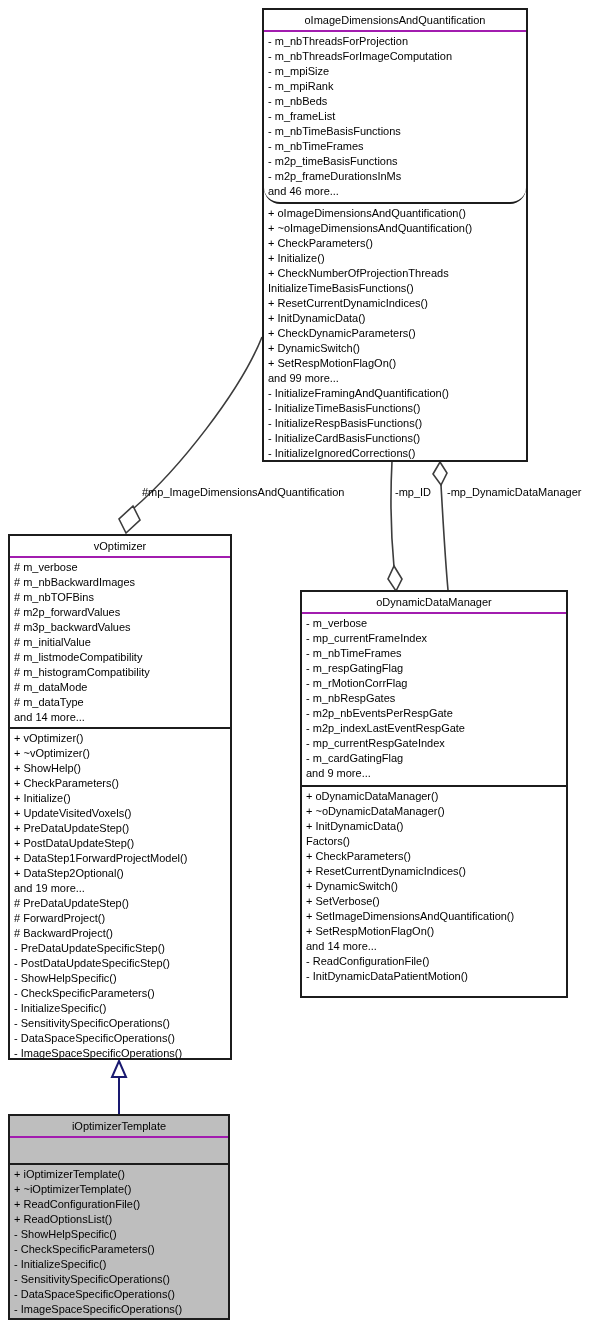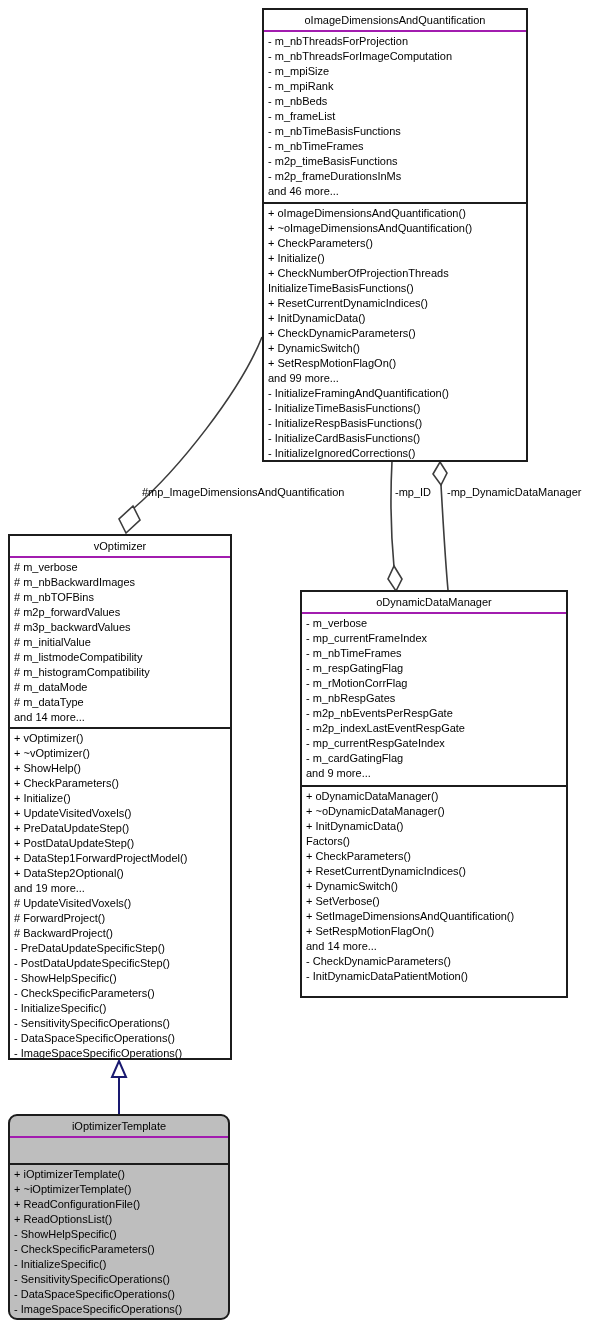--- a/index.html
+++ b/index.html
@@ -38,26 +38,26 @@
     box-sizing: border-box;
     padding: 2px 4px 0 4px;
     line-height: 15px;
     overflow: hidden;
   }
   .uml-attrs { border-bottom: 2px solid #1c1c1c; }
   .member-line { white-space: nowrap; }
 
   
   #class-image-dim            { left: 262px; top: 8px;    width: 266px; height: 454px; }
-  #class-image-dim .uml-attrs { height: 172px; }
+  #class-image-dim .uml-attrs { height: 172px; border-radius: 16px; }
   #class-v-optimizer            { left: 8px; top: 534px;  width: 224px; height: 526px; }
   #class-v-optimizer .uml-attrs { height: 171px; }
   #class-dynamic-data            { left: 300px; top: 590px; width: 268px; height: 408px; }
   #class-dynamic-data .uml-attrs { height: 173px; }
-  #class-optimizer-template            { left: 8px; top: 1114px; width: 222px; height: 206px; border-radius: 9px; }
+  #class-optimizer-template            { left: 8px; top: 1114px; width: 222px; height: 206px; }
   #class-optimizer-template .uml-attrs { height: 27px; }
 
   .edge-label {
     position: absolute;
     z-index: 2;
     white-space: nowrap;
     background: transparent;
   }
   #label-mp-image-dim  { left: 142px; top: 486px; }
   #label-mp-id         { left: 395px; top: 486px; }
@@ -149,21 +149,21 @@
       <div class="member-line">+ ~vOptimizer()</div>
       <div class="member-line">+ ShowHelp()</div>
       <div class="member-line">+ CheckParameters()</div>
       <div class="member-line">+ Initialize()</div>
       <div class="member-line">+ UpdateVisitedVoxels()</div>
       <div class="member-line">+ PreDataUpdateStep()</div>
       <div class="member-line">+ PostDataUpdateStep()</div>
       <div class="member-line">+ DataStep1ForwardProjectModel()</div>
       <div class="member-line">+ DataStep2Optional()</div>
       <div class="member-line">and 19 more...</div>
-      <div class="member-line"># UpdateVisitedVoxels()</div>
+      <div class="member-line"># PreDataUpdateStep()</div>
       <div class="member-line"># ForwardProject()</div>
       <div class="member-line"># BackwardProject()</div>
       <div class="member-line">- PreDataUpdateSpecificStep()</div>
       <div class="member-line">- PostDataUpdateSpecificStep()</div>
       <div class="member-line">- ShowHelpSpecific()</div>
       <div class="member-line">- CheckSpecificParameters()</div>
       <div class="member-line">- InitializeSpecific()</div>
       <div class="member-line">- SensitivitySpecificOperations()</div>
       <div class="member-line">- DataSpaceSpecificOperations()</div>
       <div class="member-line">- ImageSpaceSpecificOperations()</div>
@@ -190,21 +190,21 @@
       <div class="member-line">+ ~oDynamicDataManager()</div>
       <div class="member-line">+ InitDynamicData()</div>
       <div class="member-line">Factors()</div>
       <div class="member-line">+ CheckParameters()</div>
       <div class="member-line">+ ResetCurrentDynamicIndices()</div>
       <div class="member-line">+ DynamicSwitch()</div>
       <div class="member-line">+ SetVerbose()</div>
       <div class="member-line">+ SetImageDimensionsAndQuantification()</div>
       <div class="member-line">+ SetRespMotionFlagOn()</div>
       <div class="member-line">and 14 more...</div>
-      <div class="member-line">- CheckDynamicParameters()</div>
+      <div class="member-line">- ReadConfigurationFile()</div>
       <div class="member-line">- InitDynamicDataPatientMotion()</div>
     </div>
 </div>
 
 <div class="uml-class highlight" id="class-optimizer-template">
   <div class="uml-title">iOptimizerTemplate</div>
   <div class="uml-section uml-attrs"></div>
   <div class="uml-section uml-methods">
       <div class="member-line">+ iOptimizerTemplate()</div>
       <div class="member-line">+ ~iOptimizerTemplate()</div>

